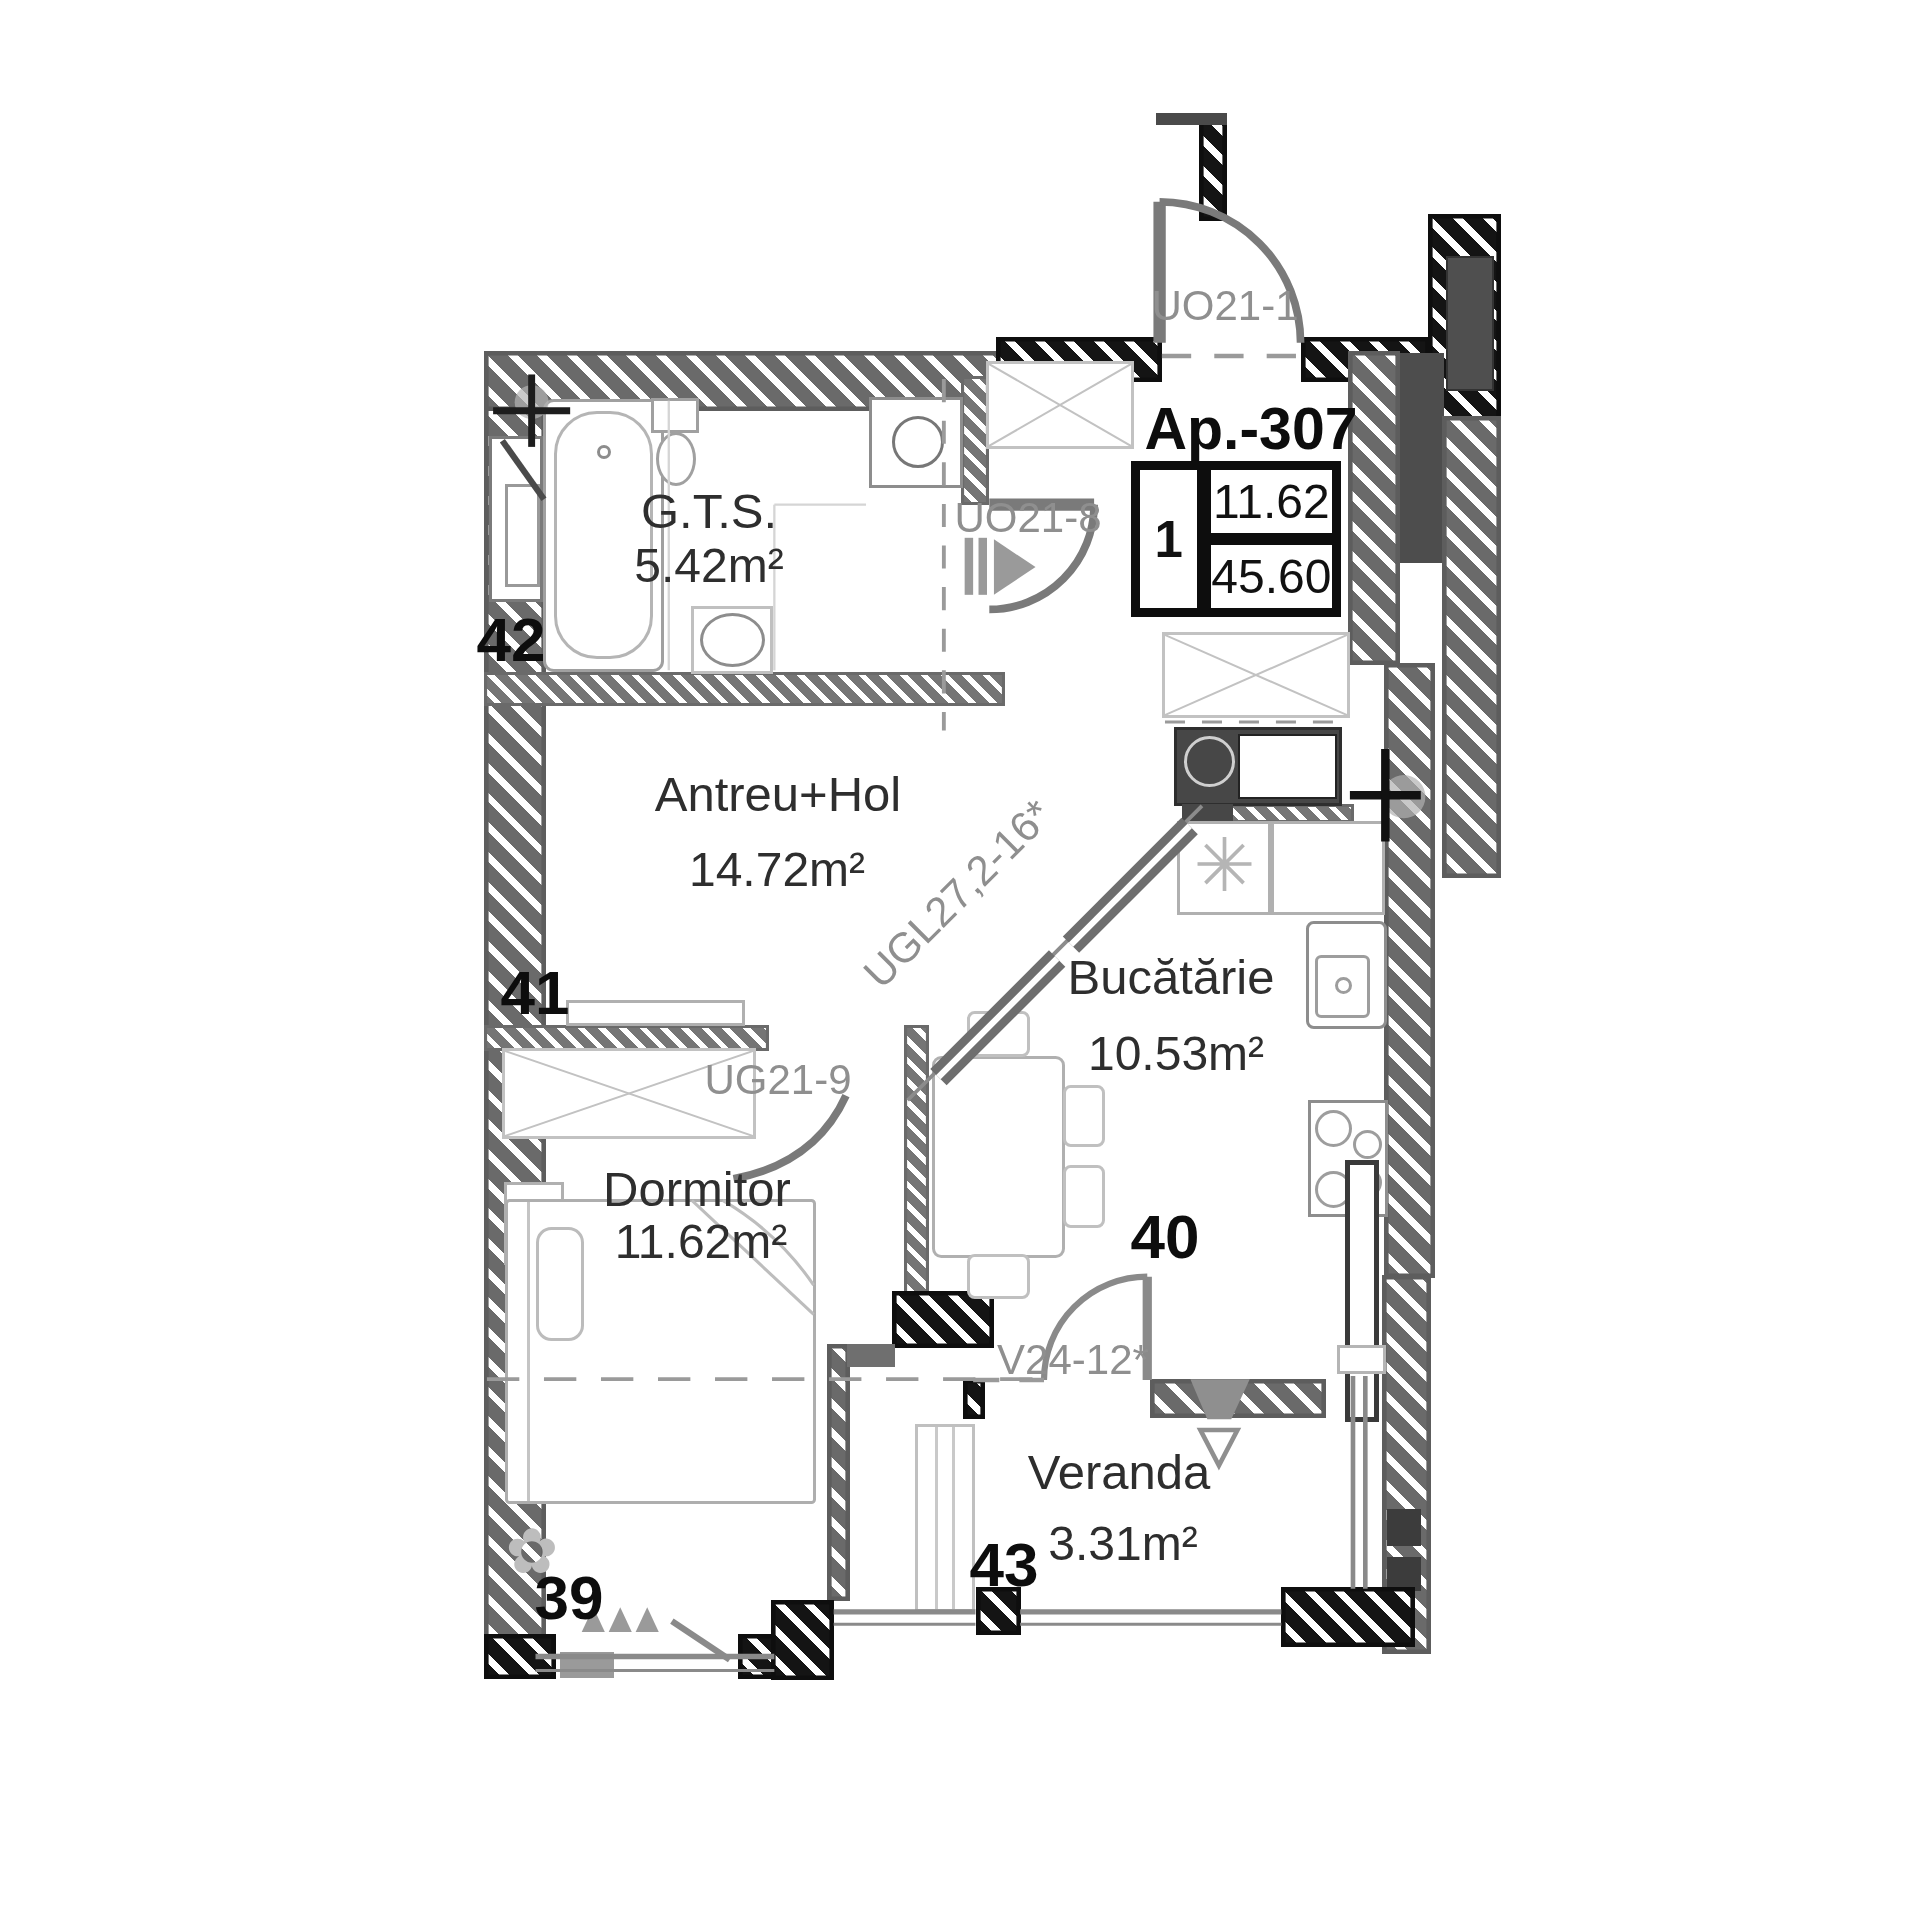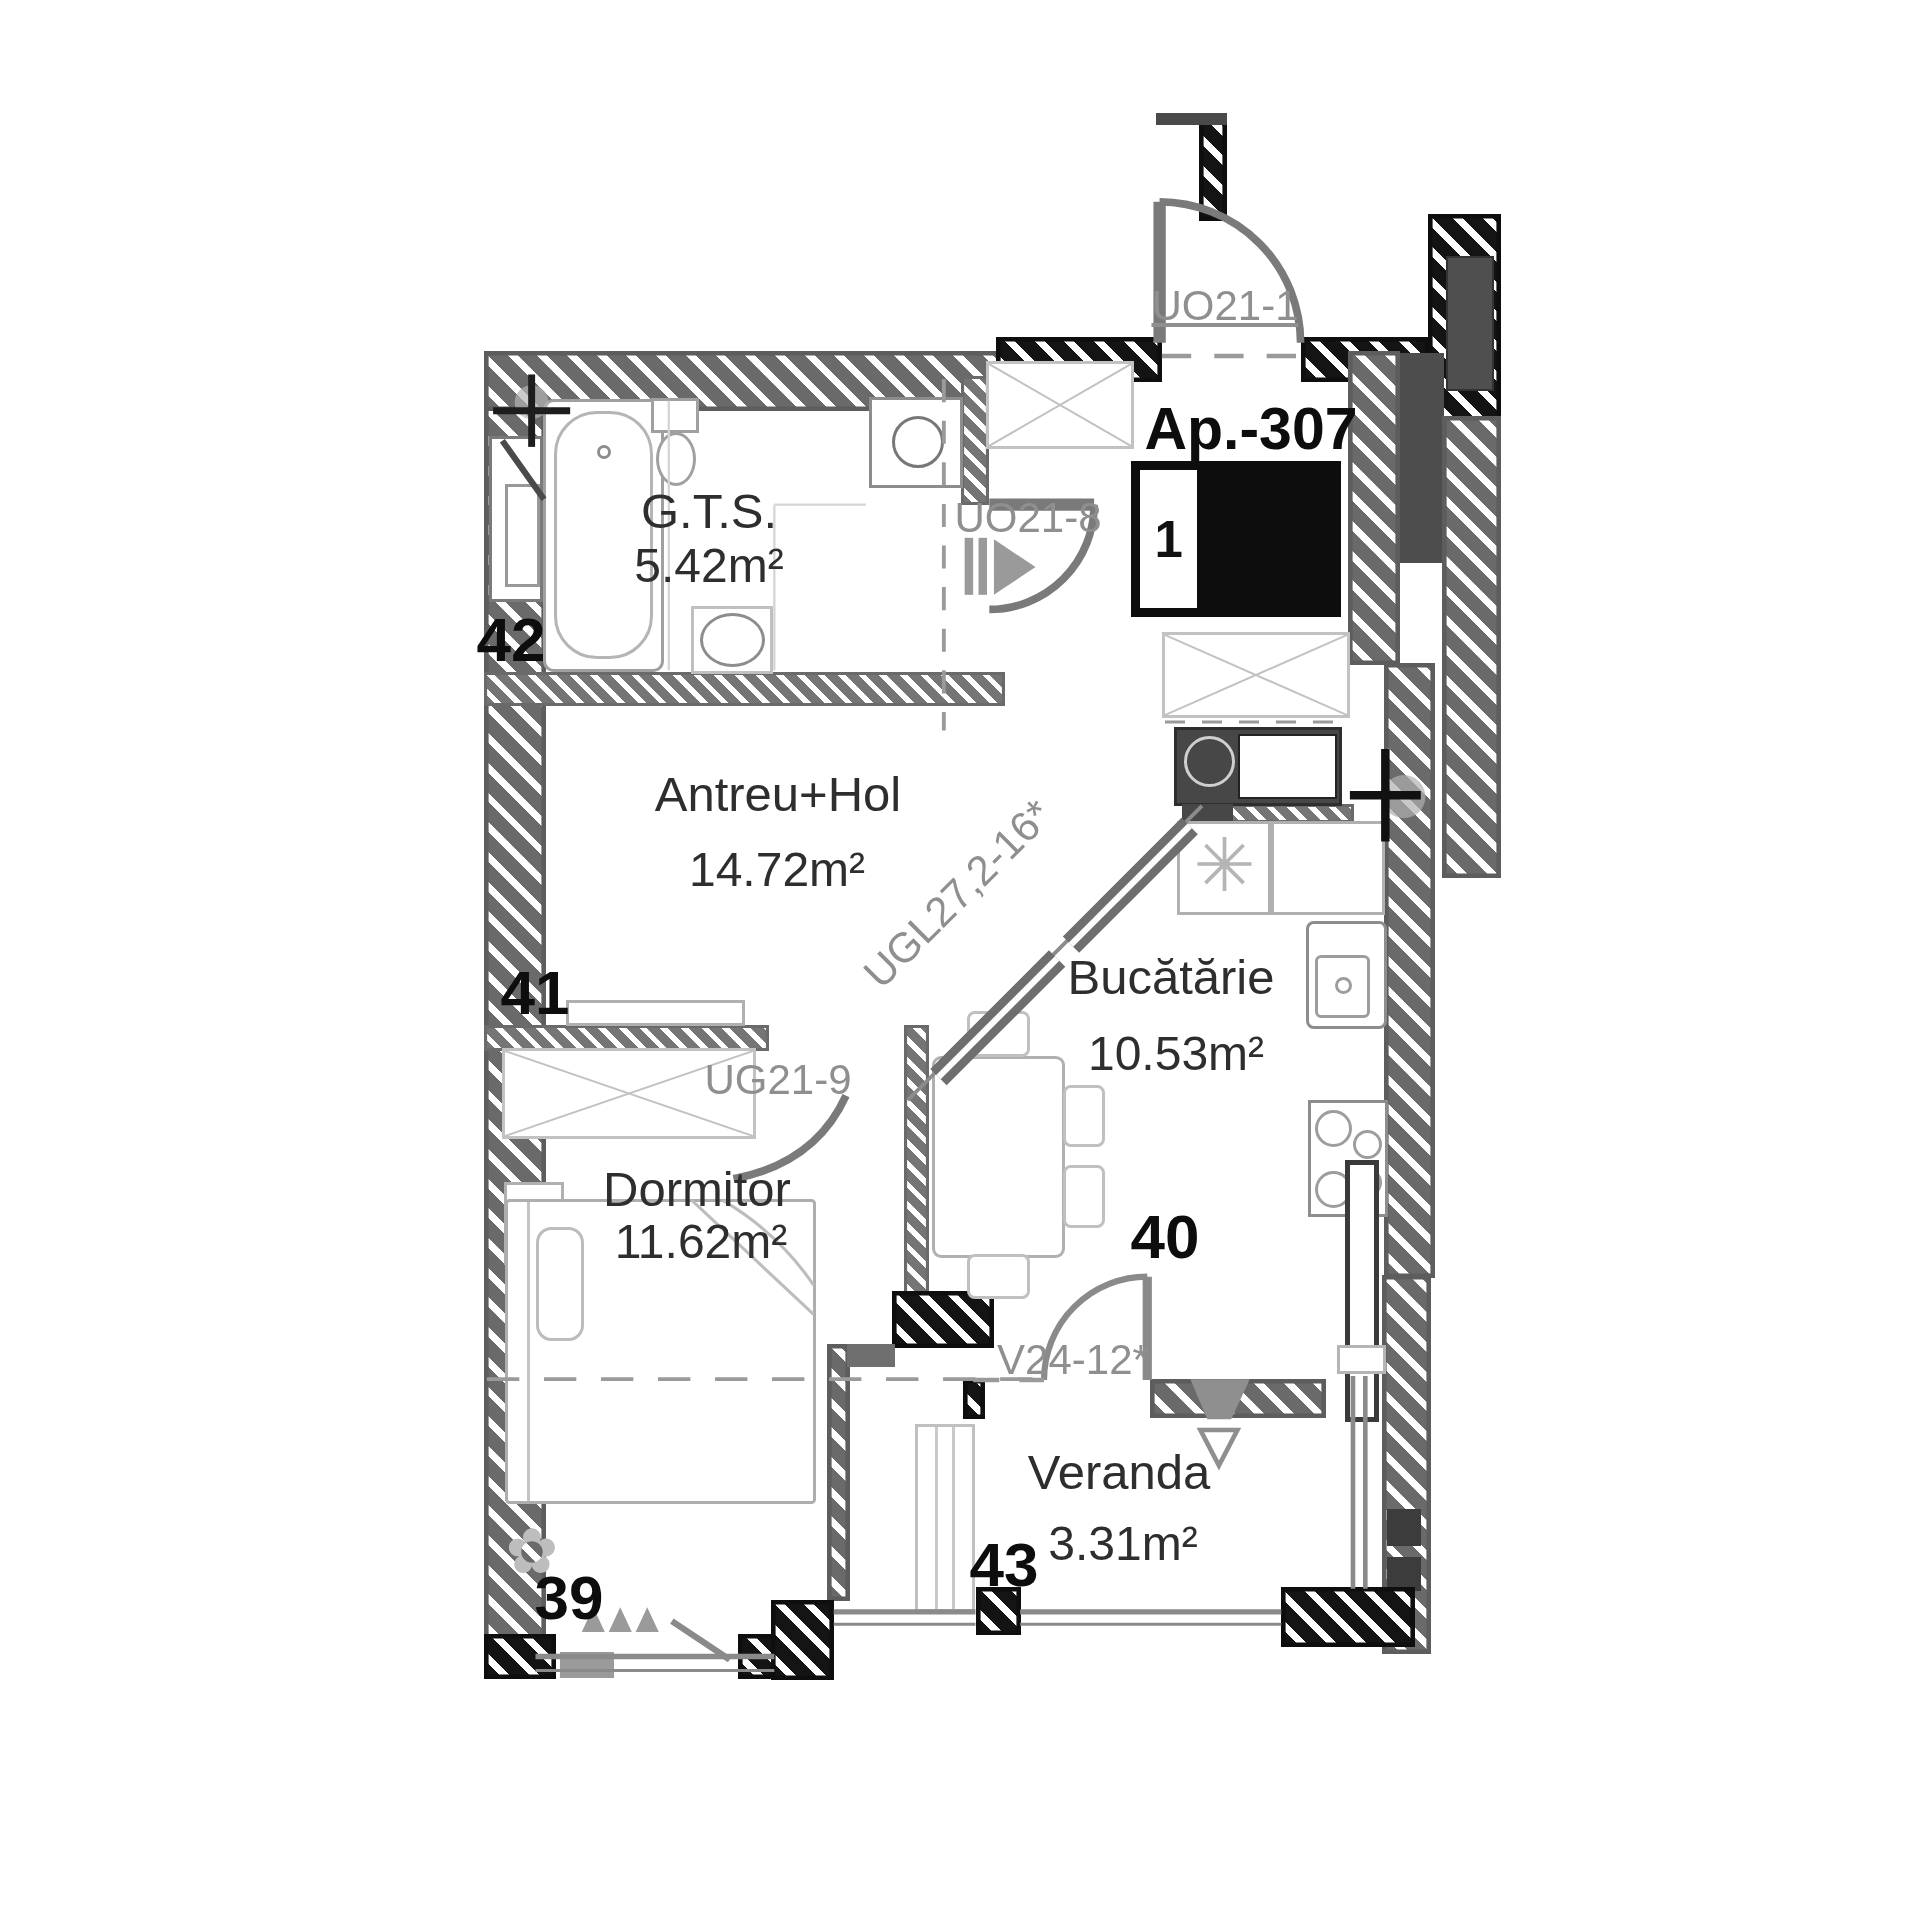--- a/index.html
+++ b/index.html
@@ -233,34 +233,38 @@
       <line x1="1772" y1="1786" x2="1772" y2="2062" stroke-width="6"></line>
     </g>
 
     <line x1="872" y1="2104" x2="947" y2="2154" stroke="#8a8a8a" stroke-width="8"></line>
   </svg>
 
   <div class="abs ap-title" style="left:1239px;top:429px;padding-left:24px;">Ap.-307</div>
 
   <div id="infobox" class="abs">
     <div class="cell left">1</div>
+    <div class="right">
+      <div class="cell">11.62</div>
+      <div class="cell">45.60</div>
+    </div>
   </div>
 
   <div class="abs room-name" style="left:709px;top:511px;">G.T.S.</div>
   <div class="abs room-area" style="left:709px;top:565px;">5.42m²</div>
   <div class="abs room-name" style="left:778px;top:794px;">Antreu+Hol</div>
   <div class="abs room-area" style="left:777px;top:869px;">14.72m²</div>
   <div class="abs room-name" style="left:1171px;top:977px;">Bucătărie</div>
   <div class="abs room-area" style="left:1176px;top:1053px;">10.53m²</div>
   <div class="abs room-name" style="left:697px;top:1167px;margin-top:22px;">Dormitor</div>
   <div class="abs room-area" style="left:701px;top:1241px;">11.62m²</div>
   <div class="abs room-name" style="left:1119px;top:1472px;">Veranda</div>
   <div class="abs room-area" style="left:1123px;top:1543px;">3.31m²</div>
 
-  <div class="abs door-code" style="left:1225px;top:306px;text-decoration:underline;">UO21-1</div>
+  <div class="abs door-code" style="left:1225px;top:306px;">UO21-1</div>
   <div class="abs door-code" style="left:1028px;top:518px;">UO21-8</div>
   <div class="abs door-code" style="left:958px;top:894px;transform:translate(-50%,-50%) rotate(-45deg);">UGL27,2-16*</div>
   <div class="abs door-code" style="left:778px;top:1080px;">UG21-9</div>
   <div class="abs door-code" style="left:1073px;top:1360px;">V24-12*</div>
 
   <div class="abs zone-num" style="left:511px;top:639px;">42</div>
   <div class="abs zone-num" style="left:535px;top:992px;">41</div>
   <div class="abs zone-num" style="left:569px;top:1597px;">39</div>
   <div class="abs zone-num" style="left:1165px;top:1236px;">40</div>
   <div class="abs zone-num" style="left:1004px;top:1564px;">43</div>

